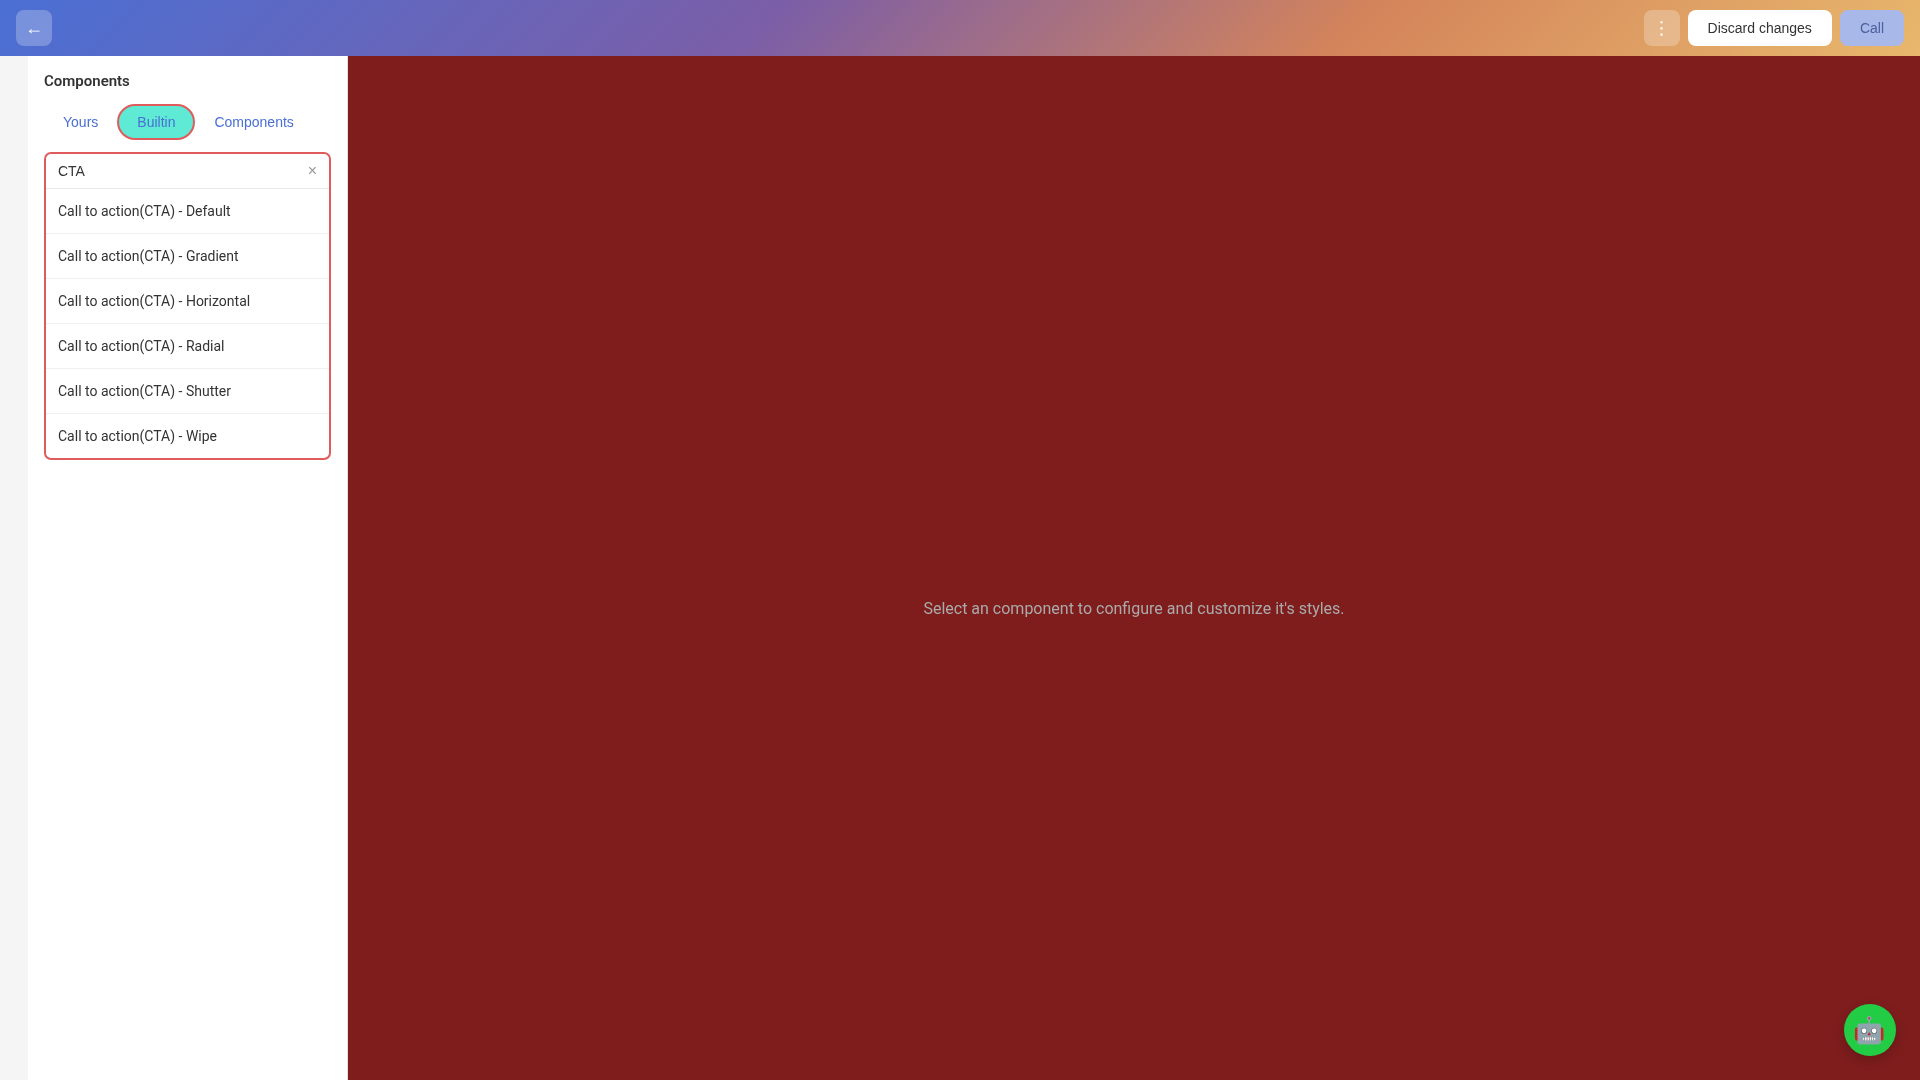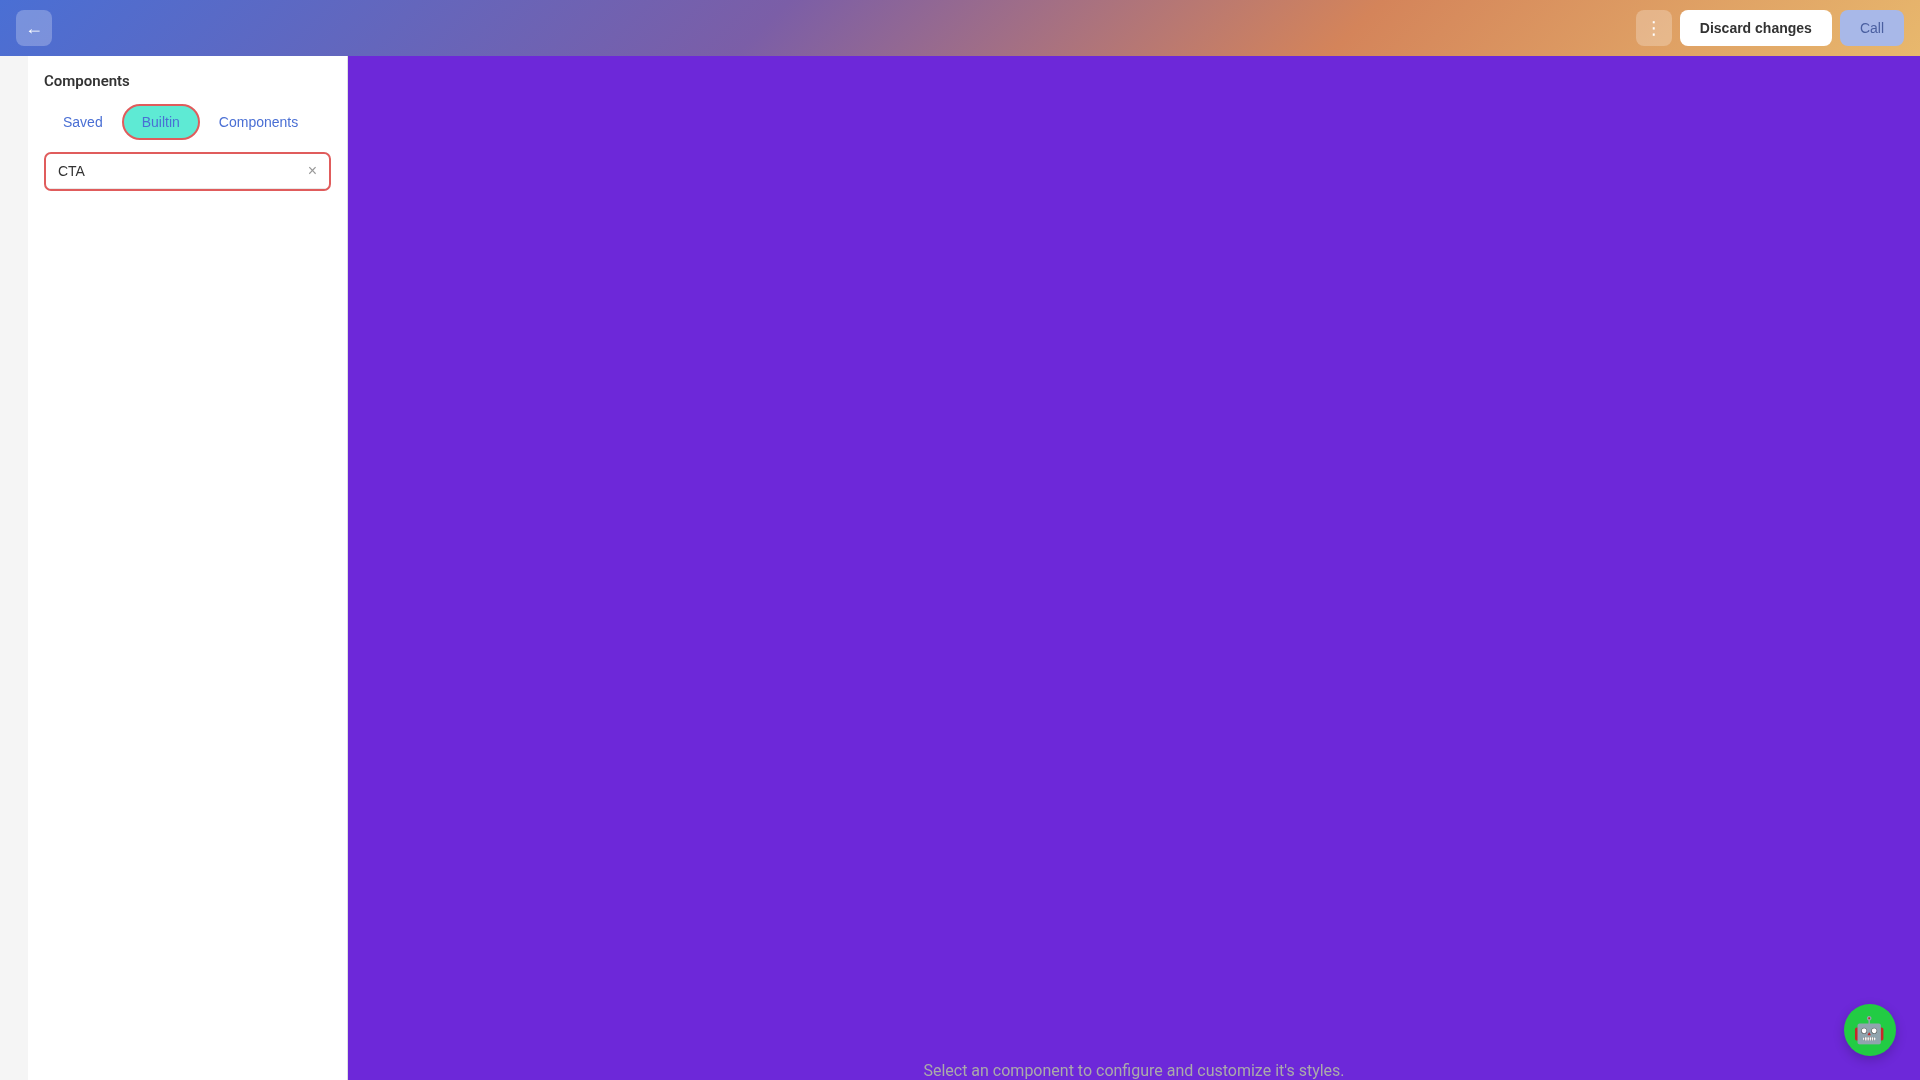--- a/index.html
+++ b/index.html
@@ -67,21 +67,21 @@
 
     .discard-button {
       height: 36px;
       padding: 0 20px;
       border-radius: 8px;
       background: white;
       border: none;
       cursor: pointer;
       font-size: 14px;
       color: #333;
-      font-weight: 700;
+      font-weight: 400;
     }
 
     .saved-button {
       height: 36px;
       padding: 0 20px;
       border-radius: 8px;
       background: #a8b8e8;
       border: none;
       cursor: pointer;
       font-size: 14px;
@@ -187,23 +187,23 @@
       transition: background 0.15s;
     }
 
     .component-item:last-child {
       border-bottom: none;
     }
 
     
     .content-area {
       flex: 1;
-      background: #6d28d9;
-      display: flex;
-      align-items: flex-end;
+      background: #7f1d1d;
+      display: flex;
+      align-items: center;
       justify-content: center;
       padding-top: 80px;
     }
 
     .placeholder-text {
       font-size: 16px;
       color: #aaa;
     }
 
     
@@ -241,31 +241,39 @@
     <button class="saved-button">Call</button>
   </div>
 </div>
 
 <div class="main-layout">
 
   <div class="sidebar">
     <div class="sidebar-title">Components</div>
 
     <div class="tabs">
-      <button class="tab">Saved</button>
+      <button class="tab">Yours</button>
       <button class="tab active">Builtin</button>
       <button class="tab">Components</button>
     </div>
 
     <div class="search-box">
       <div class="search-input-row">
         <input class="search-input" type="text" value="CTA" placeholder="Search..." style="">
         <button class="clear-button">×</button>
       </div>
 
+      <ul class="component-list">
+        <li class="component-item">Call to action(CTA) - Default</li>
+        <li class="component-item">Call to action(CTA) - Gradient</li>
+        <li class="component-item">Call to action(CTA) - Horizontal</li>
+        <li class="component-item">Call to action(CTA) - Radial</li>
+        <li class="component-item">Call to action(CTA) - Shutter</li>
+        <li class="component-item">Call to action(CTA) - Wipe</li>
+      </ul>
     </div>
   </div>
 
   <div class="content-area">
     <span class="placeholder-text">Select an component to configure and customize it's styles.</span>
   </div>
 </div>
 
 <button class="bot-button">
   <span>🤖</span>

